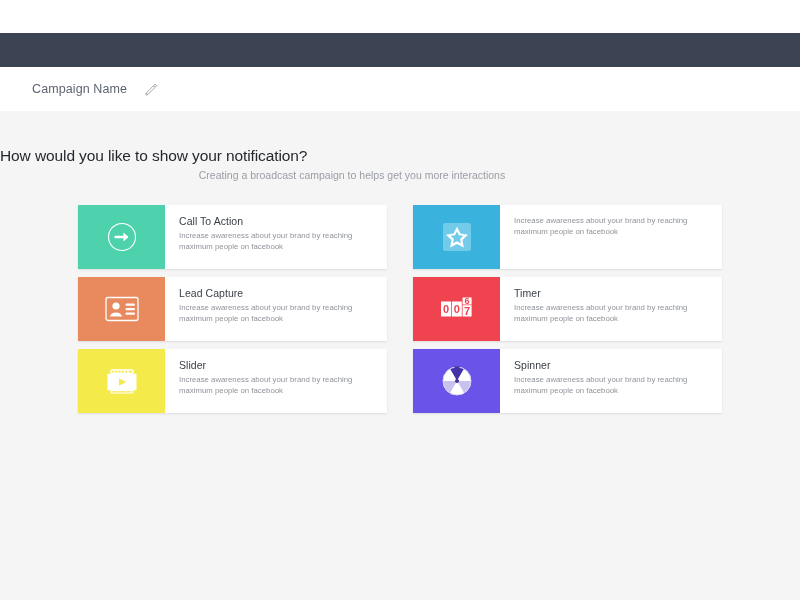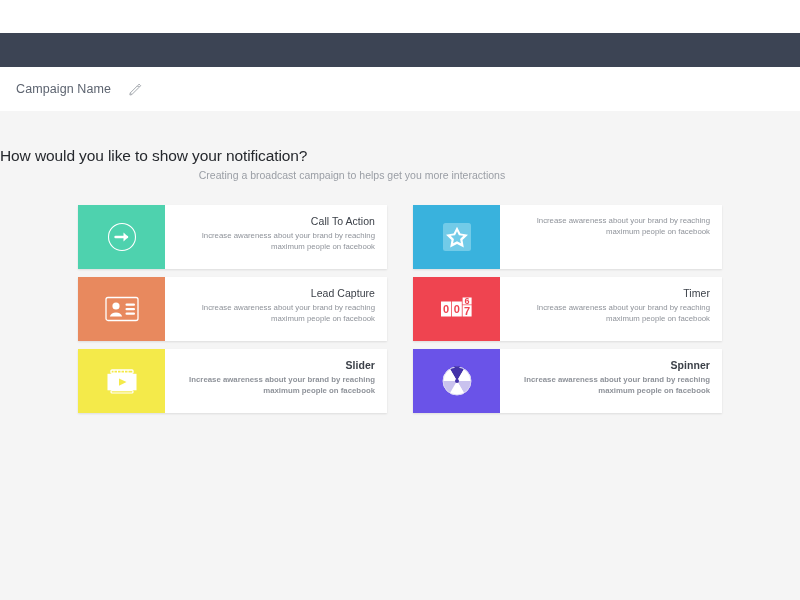--- a/index.html
+++ b/index.html
@@ -24,21 +24,21 @@
     position: absolute;
     left: 0;
     top: 33px;
     width: 800px;
     height: 34px;
     background: #3c4454;
   }
   
   .namebar {
     position: absolute;
-    left: 0;
+    left: 16px;
     top: 67px;
     width: 632px;
     height: 44px;
     background: #ffffff;
     display: flex;
     align-items: center;
   }
   .campaign-name {
     margin-left: 16px;
     font-size: 12.5px;
@@ -84,21 +84,20 @@
   .grid {
     position: absolute;
     left: 78px;
     top: 94px;
     width: 644px;
   }
   .row {
     display: flex;
     justify-content: space-between;
     margin-bottom: 8px;
-    text-align: right;
   }
   .card {
     width: 309px;
     height: 64px;
     background: #ffffff;
     display: flex;
     box-shadow: 0 1px 2px rgba(0,0,0,0.10);
     cursor: pointer;
   }
   .tile {
@@ -222,21 +221,21 @@
               </svg>
             </span>
           </div>
           <div class="card-body">
             <div class="card-title">Timer</div>
             <div class="card-desc">Increase awareness about your brand by reaching maximum people on facebook</div>
           </div>
         </div>
       </div>
 
-      <div class="row" style="margin-bottom:16px;font-weight:bold;">
+      <div class="row" style="margin-bottom:16px;">
 
         <div class="card">
           <div class="tile" style="background:#f4ea4a;">
             <span>
               <svg class="icon-svg" width="36" height="30" viewBox="0 0 36 30">
                 <rect x="7" y="4" width="22" height="3.2" rx="1" fill="none" stroke="#ffffff" stroke-width="1.4"></rect>
                 <line x1="10" y1="4" x2="10" y2="7.2" stroke="#ffffff" stroke-width="1"></line>
                 <line x1="13.5" y1="4" x2="13.5" y2="7.2" stroke="#ffffff" stroke-width="1"></line>
                 <line x1="17" y1="4" x2="17" y2="7.2" stroke="#ffffff" stroke-width="1"></line>
                 <line x1="20.5" y1="4" x2="20.5" y2="7.2" stroke="#ffffff" stroke-width="1"></line>

